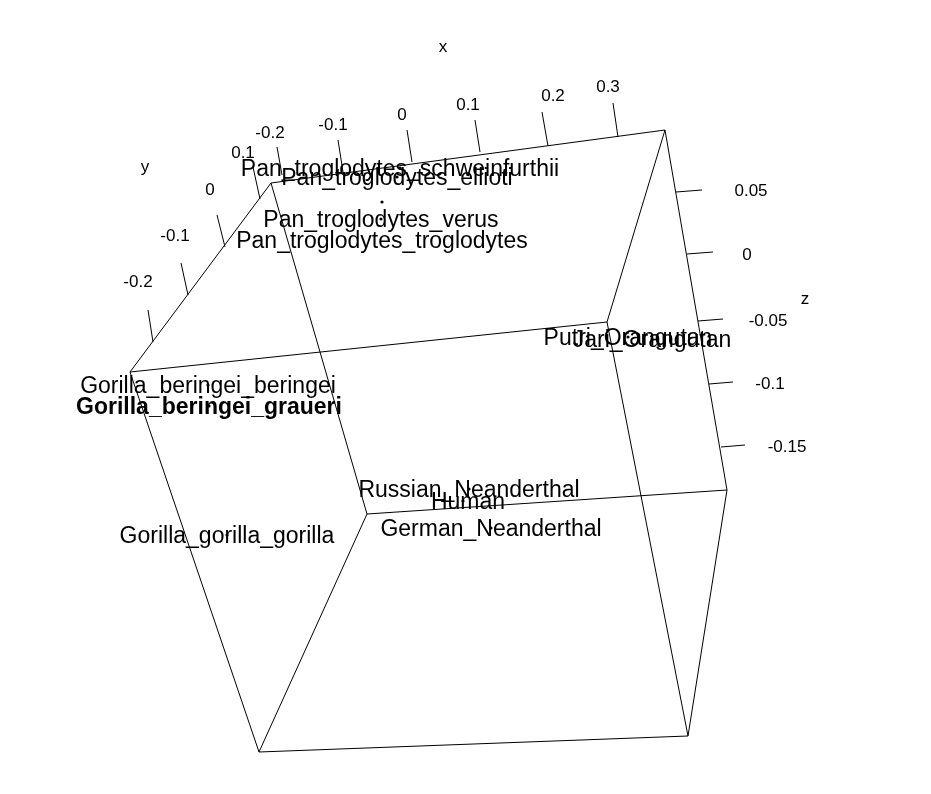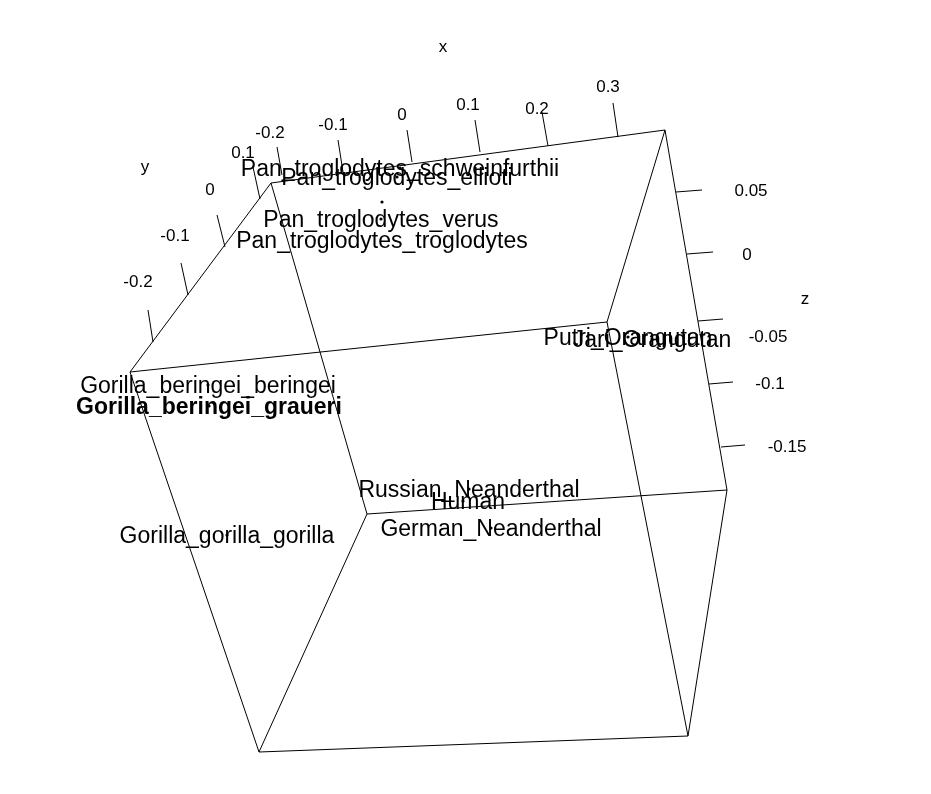--- a/index.html
+++ b/index.html
@@ -66,31 +66,31 @@
       <circle cx="227" cy="535" r="1.6" fill="#000000"></circle>
       <circle cx="469" cy="489" r="1.6" fill="#000000"></circle>
       <circle cx="463" cy="501" r="1.6" fill="#000000"></circle>
       <circle cx="491" cy="528" r="1.6" fill="#000000"></circle>
     </svg>
   <div id="labels">
       <div class="lbl tick-label" style="left: 270px; top: 132px;">-0.2</div>
       <div class="lbl tick-label" style="left: 333px; top: 124px;">-0.1</div>
       <div class="lbl tick-label" style="left: 402px; top: 114px;">0</div>
       <div class="lbl tick-label" style="left: 468px; top: 104px;">0.1</div>
-      <div class="lbl tick-label" style="left: 537px; top: 95px; margin-top: 13px;">0.2</div>
+      <div class="lbl tick-label" style="left: 553px; top: 95px;">0.2</div>
       <div class="lbl tick-label" style="left: 608px; top: 86px;">0.3</div>
       <div class="lbl axis-title" style="left: 443px; top: 46px;">x</div>
       <div class="lbl tick-label" style="left: 243px; top: 152px;">0.1</div>
       <div class="lbl tick-label" style="left: 210px; top: 189px;">0</div>
       <div class="lbl tick-label" style="left: 175px; top: 235px;">-0.1</div>
       <div class="lbl tick-label" style="left: 138px; top: 281px;">-0.2</div>
       <div class="lbl axis-title" style="left: 145px; top: 166px;">y</div>
       <div class="lbl tick-label" style="left: 751px; top: 190px;">0.05</div>
       <div class="lbl tick-label" style="left: 747px; top: 254px;">0</div>
-      <div class="lbl tick-label" style="left: 768px; top: 320px; margin-top: 16px;">-0.05</div>
+      <div class="lbl tick-label" style="left: 768px; top: 320px;">-0.05</div>
       <div class="lbl tick-label" style="left: 770px; top: 383px;">-0.1</div>
       <div class="lbl tick-label" style="left: 787px; top: 446px; text-align: right;">-0.15</div>
       <div class="lbl axis-title" style="left: 805px; top: 298px;">z</div>
       <div class="lbl species" style="left: 397px; top: 177px;">Pan_troglodytes_ellioti</div>
       <div class="lbl species" style="left: 400px; top: 168px;">Pan_troglodytes_schweinfurthii</div>
       <div class="lbl species" style="left: 382px; top: 202px; margin-top: 38px;">Pan_troglodytes_troglodytes</div>
       <div class="lbl species" style="left: 381px; top: 219px;">Pan_troglodytes_verus</div>
       <div class="lbl species" style="left: 628px; top: 337px;">Putri_Orangutan</div>
       <div class="lbl species" style="left: 652px; top: 339px;">Jari_Orangutan</div>
       <div class="lbl species" style="left: 208px; top: 385px;">Gorilla_beringei_beringei</div>

